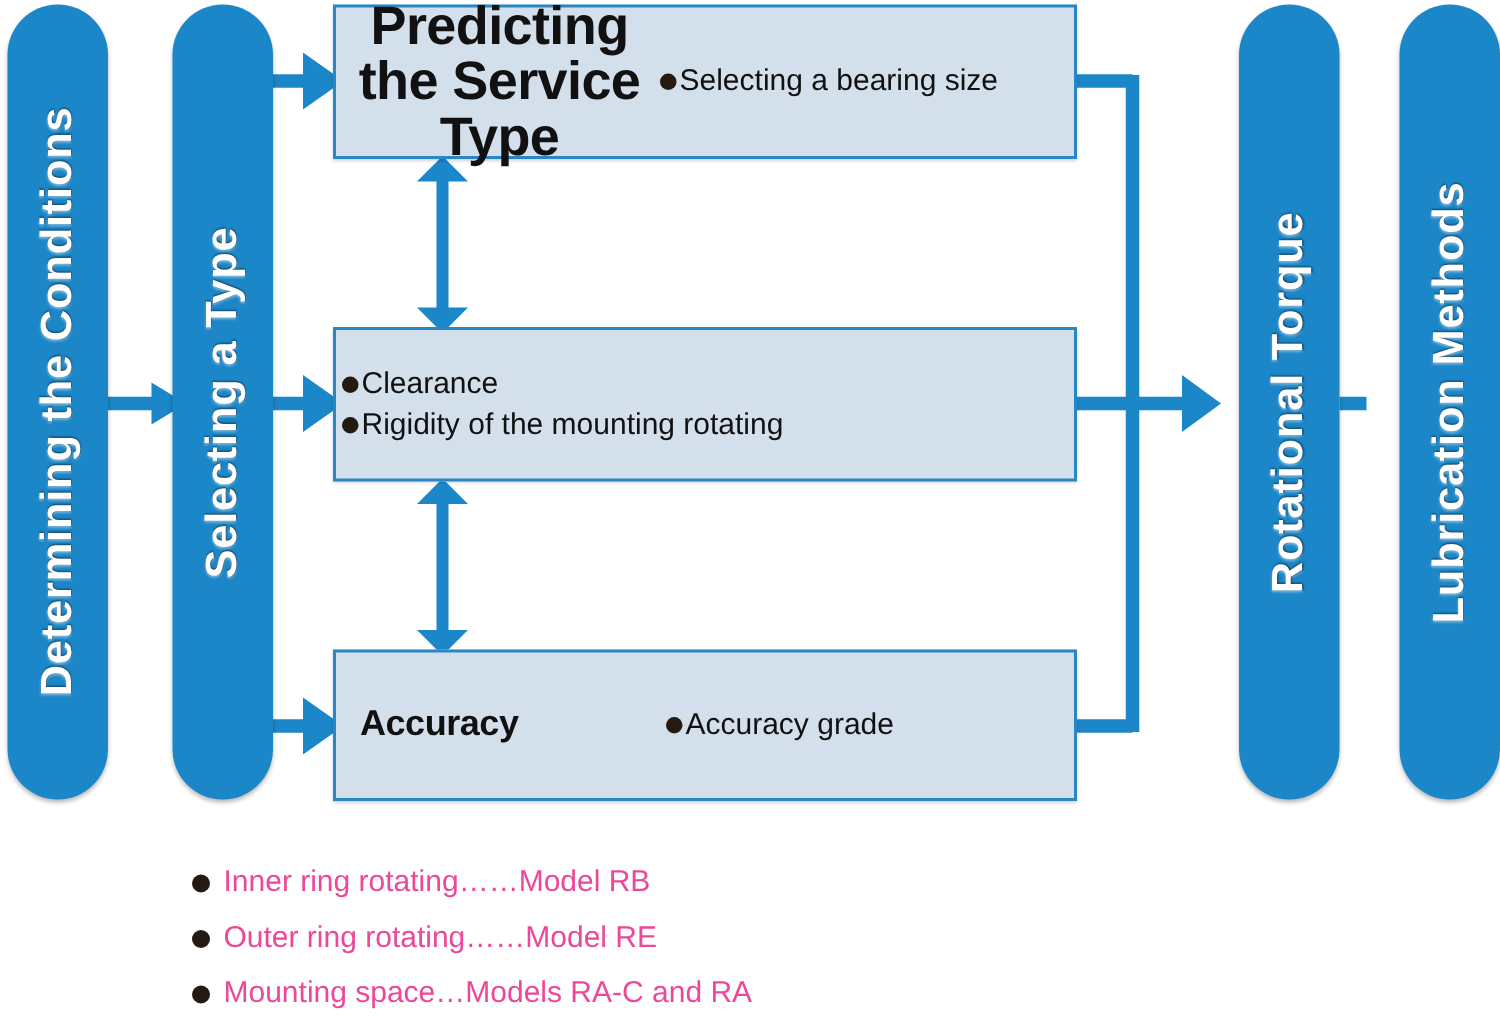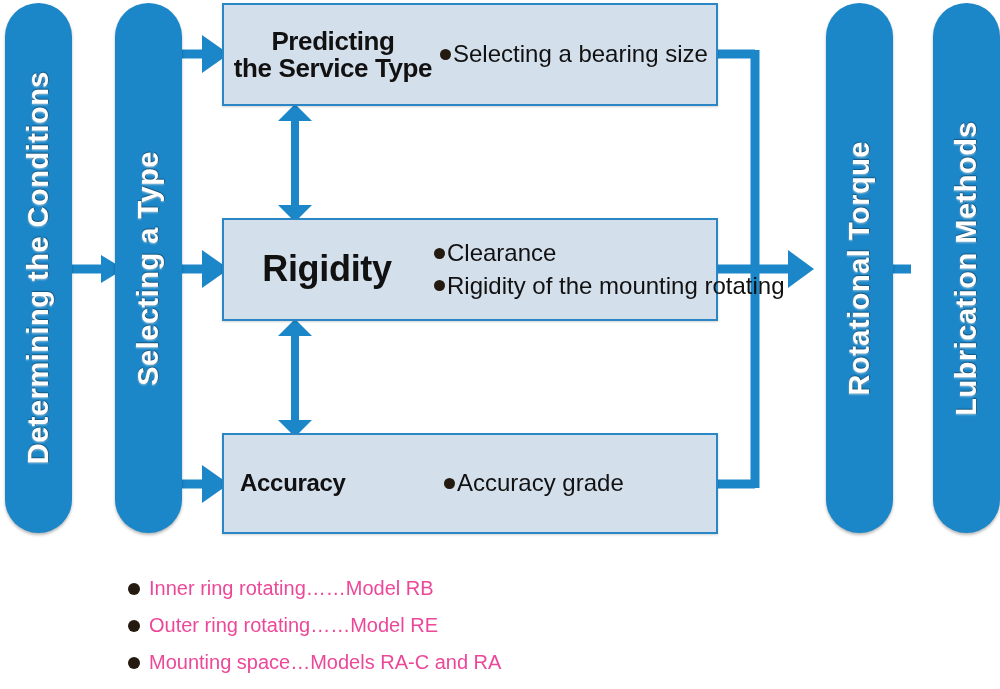--- a/index.html
+++ b/index.html
@@ -64,37 +64,37 @@
   }
   .box-bullets {
     flex: 1 1 auto;
     color: #111111;
     font-family: "Liberation Sans", sans-serif;
   }
   .bullet-line {
     display: flex;
     align-items: center;
     white-space: nowrap;
-    font-size: 24px;
+    font-size: 20px;
     line-height: 1.35;
   }
   .bullet-dot {
     display: inline-block;
     width: 11px;
     height: 11px;
     border-radius: 50%;
     background: #241a10;
     margin-right: 2px;
     flex: 0 0 auto;
   }
 
   
   #box-life  { left: 222px; top: 3px;   width: 496px; height: 103px; }
   #box-life .box-title {
-    font-size: 26px;
+    font-size: 36px;
     width: 206px;
     text-align: center;
     padding-left: 6px;
     letter-spacing: -0.4px;
   }
   #box-life .box-bullets { padding-left: 4px; }
 
   #box-rigidity { left: 222px; top: 218px; width: 496px; height: 103px; }
   #box-rigidity .box-title {
     font-size: 36px;
@@ -239,23 +239,20 @@
     </div>
     <div class="box-bullets">
       <div class="bullet-line">
         <span class="bullet-dot"></span>
         <span>Selecting a bearing size</span>
       </div>
     </div>
   </div>
 
   <div class="box" id="box-rigidity">
-    <div class="box-title">
-      <div>Rigidity</div>
-    </div>
     <div class="box-bullets">
       <div class="bullet-line">
         <span class="bullet-dot"></span>
         <span>Clearance</span>
       </div>
       <div class="bullet-line">
         <span class="bullet-dot"></span>
         <span>Rigidity of the mounting rotating</span>
       </div>
     </div>

